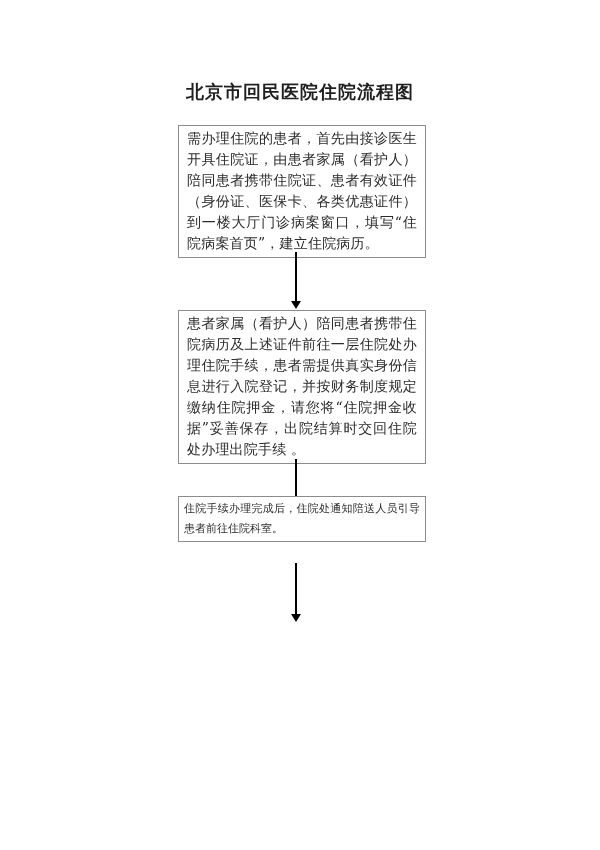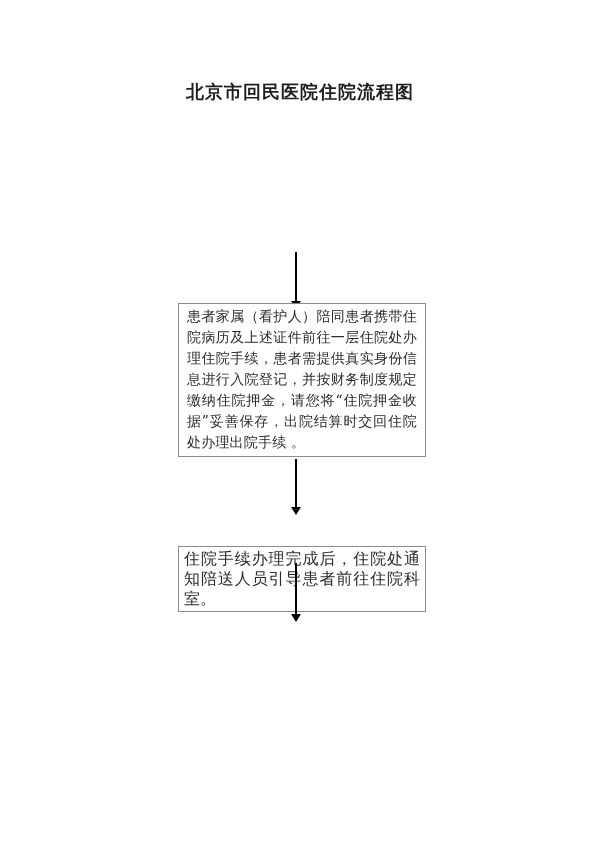--- a/index.html
+++ b/index.html
@@ -37,29 +37,28 @@
     background: #ffffff;
     padding: 2px 8px 3px;
     text-align: justify;
     text-justify: inter-character;
     font-size: 14px;
     line-height: 21px;
     color: #2b2b2b;
     letter-spacing: 0.2px;
   }
   .box1 { top: 125px; min-height: 127px; }
-  .box2 { top: 303px; min-height: 147px; }
+  .box2 { top: 310px; min-height: 147px; }
   .box3 {
-    top: 546px;
+    top: 496px;
     min-height: 45px;
-    font-size: 16px;
+    font-size: 11px;
     line-height: 20px;
     padding: 2px 5px;
     letter-spacing: 0;
-    font-family: Liberation Serif, serif;
   }
   .box4 { top: 624px; min-height: 109px; }
   .arrow {
     position: absolute;
     left: 295px;
     width: 2px;
     background: #000000;
   }
   .arrow1 { top: 252px; height: 50px; }
   .arrow2 { top: 459px; height: 49px; }
@@ -76,20 +75,23 @@
     border-top: 8px solid #000000;
   }
 </style>
 </head>
 <body>
 
 <div class="page">
 
   <h1 class="title">北京市回民医院住院流程图</h1>
 
+  <div class="flow-box box1">
+    <span>需办理住院的患者，首先由接诊医生开具住院证，由患者家属（看护人）陪同患者携带住院证、患者有效证件（身份证、医保卡、各类优惠证件）到一楼大厅门诊病案窗口，填写“住院病案首页”，建立住院病历。</span>
+  </div>
 
   <div class="arrow arrow1">
     <span class="arrow-head"></span>
   </div>
 
   <div class="flow-box box2">
     <span>患者家属（看护人）陪同患者携带住院病历及上述证件前往一层住院处办理住院手续，患者需提供真实身份信息进行入院登记，并按财务制度规定缴纳住院押金，请您将“住院押金收据”妥善保存，出院结算时交回住院处办理出院手续 。</span>
   </div>
 
   <div class="arrow arrow2">

